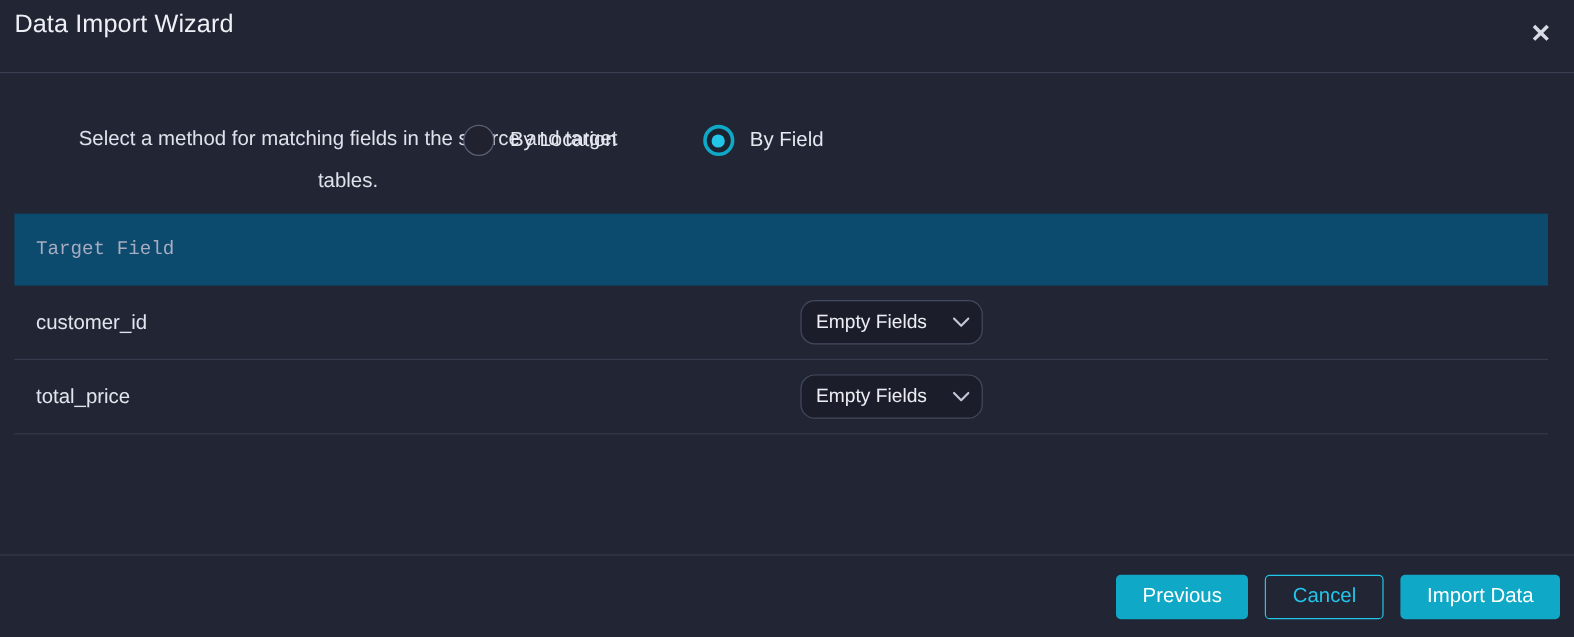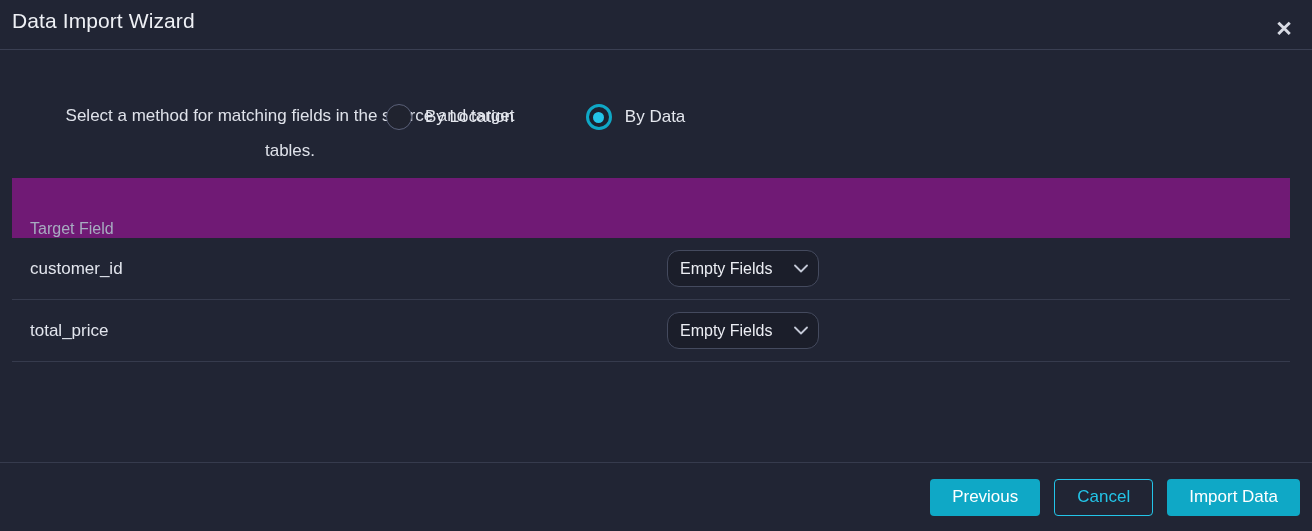--- a/index.html
+++ b/index.html
@@ -14,21 +14,21 @@
     color: #e8eaf0;
     overflow: hidden;
     position: relative;
   }
 
   
   .titlebar {
     position: absolute;
     left: 0; top: 0;
     width: 1312px;
-    height: 50px;
+    height: 61px;
     border-bottom: 1px solid #3a3f52;
     box-sizing: border-box;
   }
   .title-text {
     position: absolute;
     left: 12px;
     top: 9px;
     font-size: 21px;
     font-weight: 400;
     color: #eef0f5;
@@ -117,24 +117,25 @@
 
   
   .table {
     position: absolute;
     left: 12px;
     top: 178px;
     width: 1278px;
   }
   .thead {
     height: 60px;
-    background: #701a75;
-    display: flex;
-    align-items: flex-end;
-    box-sizing: border-box;
+    background: #0c4a6e;
+    display: flex;
+    align-items: center;
+    box-sizing: border-box;
+    font-family: Liberation Mono, monospace;
   }
   .th {
     font-size: 16px;
     color: #a7acc0;
   }
   .col-target { width: 655px; padding-left: 18px; box-sizing: border-box; }
   .col-source { flex: 1; }
 
   .trow {
     height: 62px;
@@ -261,21 +262,21 @@
 
   <div class="radio-row">
     <div class="radio-opt loc">
       <span class="radio-circle off"></span>
       <span class="radio-label">By Location</span>
     </div>
     <div class="radio-opt">
       <span class="radio-circle on">
           <span class="dot"></span>
         </span>
-      <span class="radio-label">By Data</span>
+      <span class="radio-label">By Field</span>
     </div>
   </div>
 </div>
 
 <div class="table">
 
   <div class="thead">
     <div class="th col-target">Target Field</div>
   </div>
 

